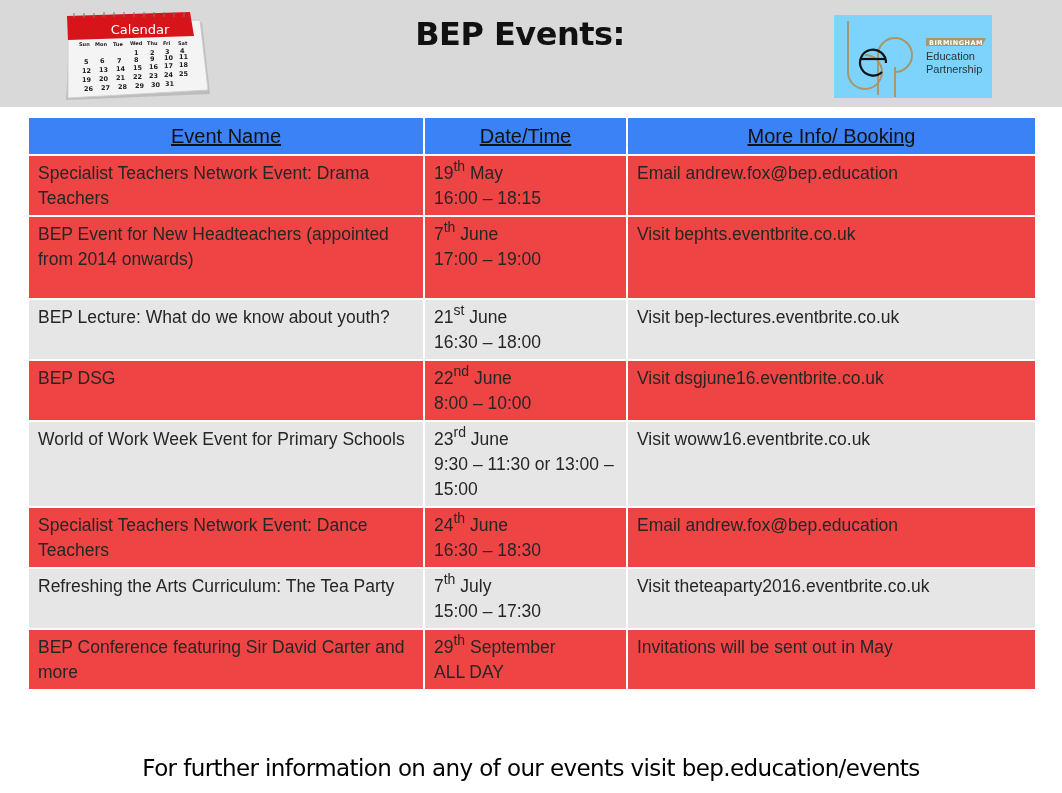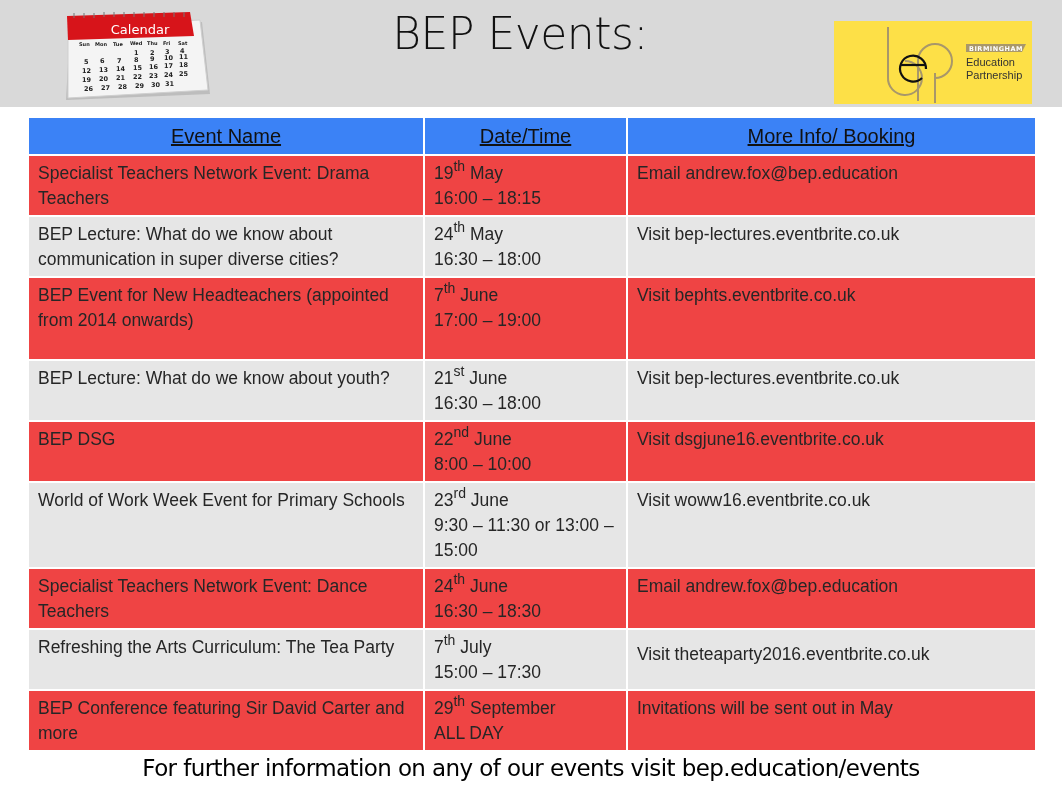--- a/index.html
+++ b/index.html
@@ -1,24 +1,24 @@
 <!DOCTYPE html>
 <html><head>
 <meta charset="utf-8">
 <style>
   html, body { margin:0; padding:0; }
   body { width:1062px; height:793px; background:#ffffff; position:relative; overflow:hidden;
          font-family:"Liberation Sans", "DejaVu Sans", sans-serif; color:#262626; }
   .banner { position:absolute; left:0; top:0; width:1062px; height:107px; background:#d9d9d9; }
   .title { position:absolute; left:330px; top:14px; width:380px; text-align:center;
            font-family:"DejaVu Sans", sans-serif; color:#111; font-weight:300; }
-  .title .l1 { font-size:44px; line-height:40px; letter-spacing:-0.5px; }
+  .title .l1 { font-size:32px; line-height:40px; letter-spacing:-0.5px;font-weight:bold; }
   .title .l2 { font-size:29px; line-height:40px; letter-spacing:-0.5px; }
   .calendar { position:absolute; left:62px; top:10px; width:150px; height:92px; }
-  .logo { position:absolute; left:834px; top:21px; width:158px; height:83px; background:#fde047;padding-left:40px; }
+  .logo { position:absolute; left:834px; top:15px; width:158px; height:83px; background:#7dd3fc; }
   table.events { position:absolute; left:27px; top:116px; width:1010px; border-collapse:collapse;
                  font-size:17.5px; }
   table.events th { background:#3b82f6; height:36px; font-weight:normal; font-size:20px;
                     color:#111; text-decoration:underline; border:2px solid #ffffff; padding:0; }
   table.events td { border:2px solid #ffffff; vertical-align:top; padding:5px 9px 4px 9px; line-height:25px; }
   tr.dark td { background:#ef4444; }
   tr.light td { background:#e6e6e6; }
   td.c1 { width:376px; }
   td.c2 { width:183px; }
   sup { font-size:14px; line-height:0; position:relative; top:-1px; }
@@ -126,25 +126,20 @@
       <th>Date/Time</th>
       <th>More Info/ Booking</th>
     </tr>
   </thead>
   <tbody>
     <tr class="dark" style="height:61px">
       <td class="c1">Specialist Teachers Network Event: Drama Teachers</td>
       <td class="c2"><span>19</span><sup>th</sup><span> May</span><br><span>16:00 – 18:15</span></td>
       <td>Email andrew.fox@bep.education</td>
     </tr>
-    <tr class="light" style="height:61px">
-      <td class="c1">BEP Lecture: What do we know about communication in super diverse cities?</td>
-      <td class="c2"><span>24</span><sup>th</sup><span> May</span><br><span>16:30 – 18:00</span></td>
-      <td>Visit bep-lectures.eventbrite.co.uk</td>
-    </tr>
     <tr class="dark" style="height:83px">
       <td class="c1">BEP Event for New Headteachers (appointed from 2014 onwards)</td>
       <td class="c2"><span>7</span><sup>th</sup><span> June</span><br><span>17:00 – 19:00</span></td>
       <td>Visit bephts.eventbrite.co.uk</td>
     </tr>
     <tr class="light" style="height:61px">
       <td class="c1">BEP Lecture: What do we know about youth?</td>
       <td class="c2"><span>21</span><sup>st</sup><span> June</span><br><span>16:30 – 18:00</span></td>
       <td>Visit bep-lectures.eventbrite.co.uk</td>
     </tr>
@@ -159,21 +154,21 @@
       <td>Visit woww16.eventbrite.co.uk</td>
     </tr>
     <tr class="dark" style="height:61px">
       <td class="c1">Specialist Teachers Network Event: Dance Teachers</td>
       <td class="c2"><span>24</span><sup>th</sup><span> June</span><br><span>16:30 – 18:30</span></td>
       <td>Email andrew.fox@bep.education</td>
     </tr>
     <tr class="light" style="height:61px">
       <td class="c1">Refreshing the Arts Curriculum: The Tea Party</td>
       <td class="c2"><span>7</span><sup>th</sup><span> July</span><br><span>15:00 – 17:30</span></td>
-      <td style="padding-top:12px"><span>Visit theteaparty2016.eventbrite.co.uk</span></td>
+      <td style="padding-top:5px"><span>Visit theteaparty2016.eventbrite.co.uk</span></td>
     </tr>
     <tr class="dark" style="height:61px">
       <td class="c1">BEP Conference featuring Sir David Carter and more</td>
       <td class="c2"><span>29</span><sup>th</sup><span> September</span><br><span>ALL DAY</span></td>
       <td>Invitations will be sent out in May</td>
     </tr>
   </tbody>
 </table>
 
 <div class="footer">For further information on any of our events visit bep.education/events</div>

